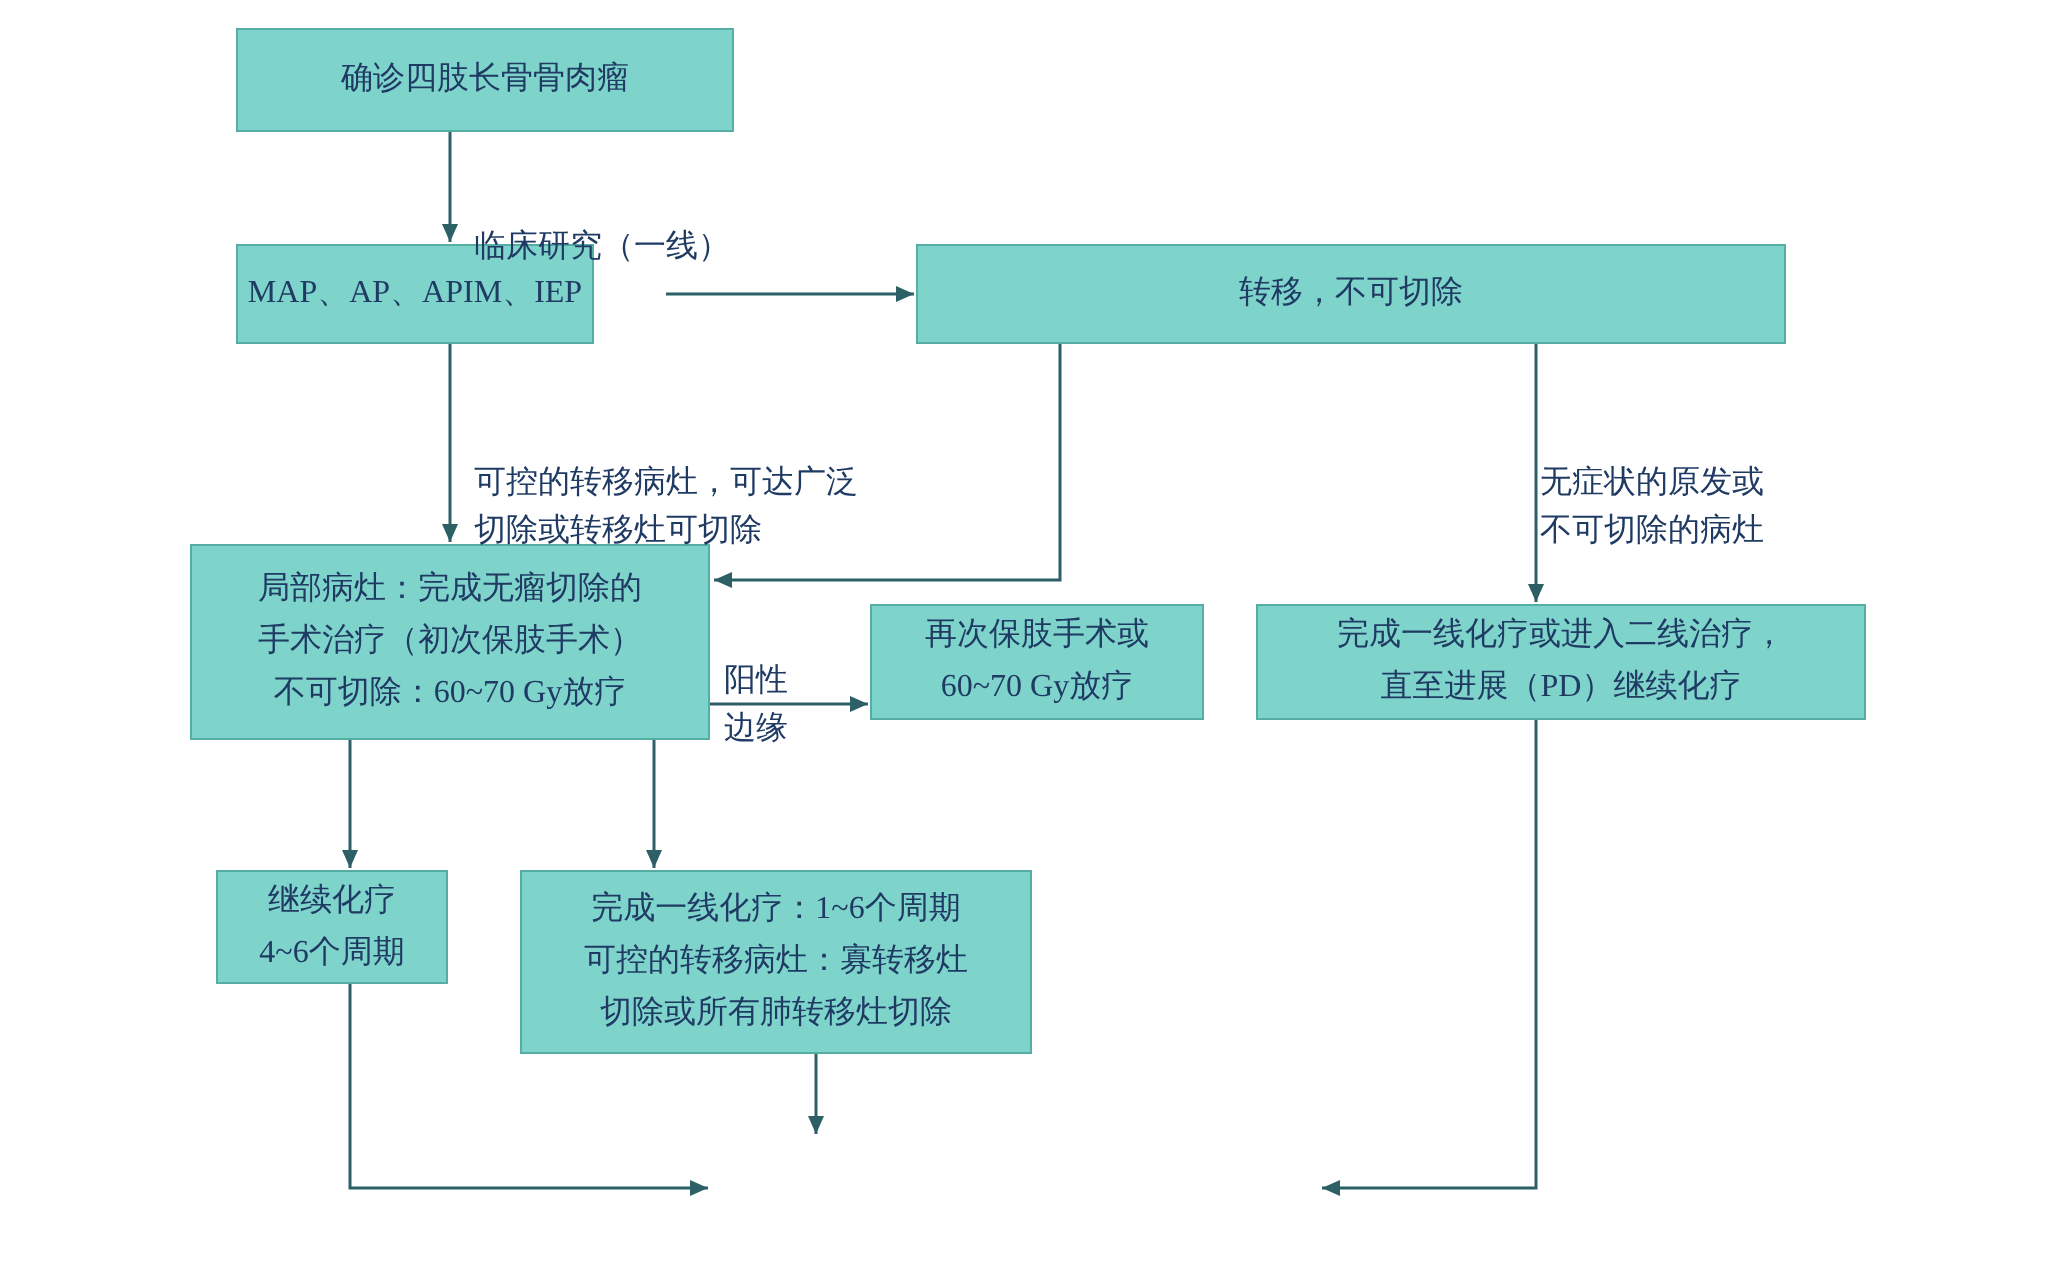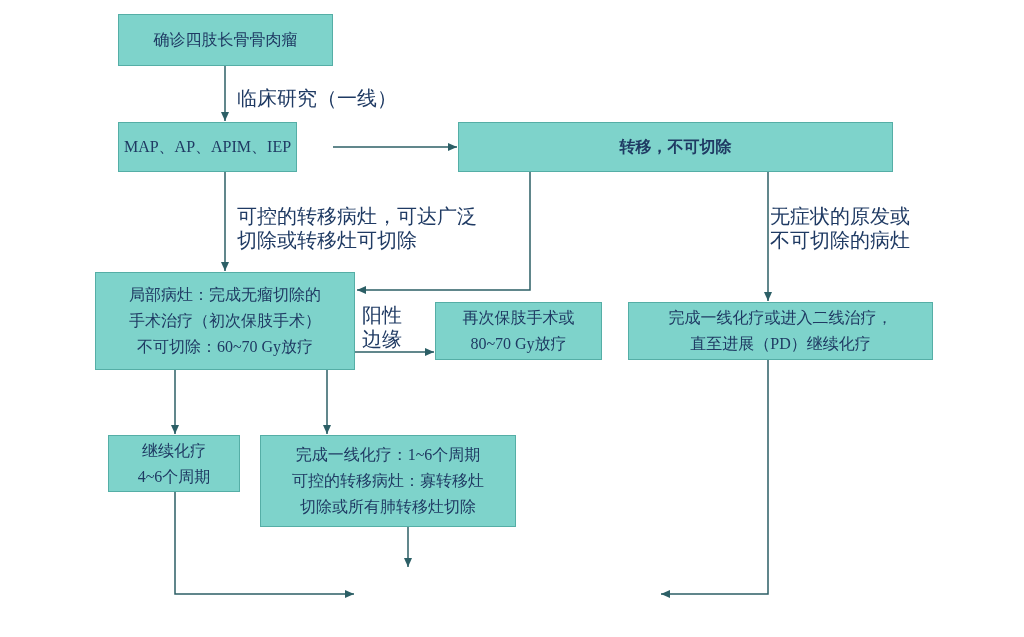--- a/index.html
+++ b/index.html
@@ -24,23 +24,24 @@
     border: 1px solid var(--node-border, #55aea6);
     color: var(--text, #1f3a63);
     font-size: 16px;
     line-height: 26px;
     white-space: pre-line;
     box-sizing: border-box;
   }
   .edge-label {
     position: absolute;
     color: var(--text, #1f3a63);
-    font-size: 20px;
+    font-size: 16px;
     line-height: 24px;
     white-space: pre-line;
+    margin-top: 26px;
   }
   svg.connectors {
     position: absolute;
     left: 0;
     top: 0;
   }
 </style>
 </head>
 <body>
 
@@ -60,37 +61,37 @@
       <path d="M768,172 V301" marker-end="url(#arr)"></path>
       <path d="M355,352 H434" marker-end="url(#arr)"></path>
       <path d="M175,370 V434" marker-end="url(#arr)"></path>
       <path d="M327,370 V434" marker-end="url(#arr)"></path>
       <path d="M408,527 V567" marker-end="url(#arr)"></path>
       <path d="M175,492 V594 H354" marker-end="url(#arr)"></path>
       <path d="M768,360 V594 H661" marker-end="url(#arr)"></path>
     </g>
   </svg>
 
-  <div class="node" style="left:118px; top:14px;  width:215px; height:52px;">确诊四肢长骨骨肉瘤</div>
+  <div class="node" style="left:118px; top:14px;  width:249px; height:52px;">确诊四肢长骨骨肉瘤</div>
 
   <div class="node" style="left:118px; top:122px; width:179px; height:50px;">MAP、AP、APIM、IEP</div>
 
-  <div class="node" style="left:458px; top:122px; width:435px; height:50px;font-weight:bold;">转移，不可切除</div>
+  <div class="node" style="left:458px; top:122px; width:435px; height:50px;">转移，不可切除</div>
 
   <div class="node" style="left:95px;  top:272px; width:260px; height:98px;">局部病灶：完成无瘤切除的
 手术治疗（初次保肢手术）
 不可切除：60~70 Gy放疗</div>
 
   <div class="node" style="left:435px; top:302px; width:167px; height:58px;">再次保肢手术或
-80~70 Gy放疗</div>
+60~70 Gy放疗</div>
 
   <div class="node" style="left:628px; top:302px; width:305px; height:58px;">完成一线化疗或进入二线治疗，
 直至进展（PD）继续化疗</div>
 
-  <div class="node" style="left:108px; top:435px; width:132px; height:57px;">继续化疗
+  <div class="node" style="left:108px; top:435px; width:116px; height:57px;">继续化疗
 4~6个周期</div>
 
   <div class="node" style="left:260px; top:435px; width:256px; height:92px;">完成一线化疗：1~6个周期
 可控的转移病灶：寡转移灶
 切除或所有肺转移灶切除</div>
 
 
   <div class="edge-label" style="left:237px; top:86px;">临床研究（一线）</div>
 
   <div class="edge-label" style="left:237px; top:204px;">可控的转移病灶，可达广泛

